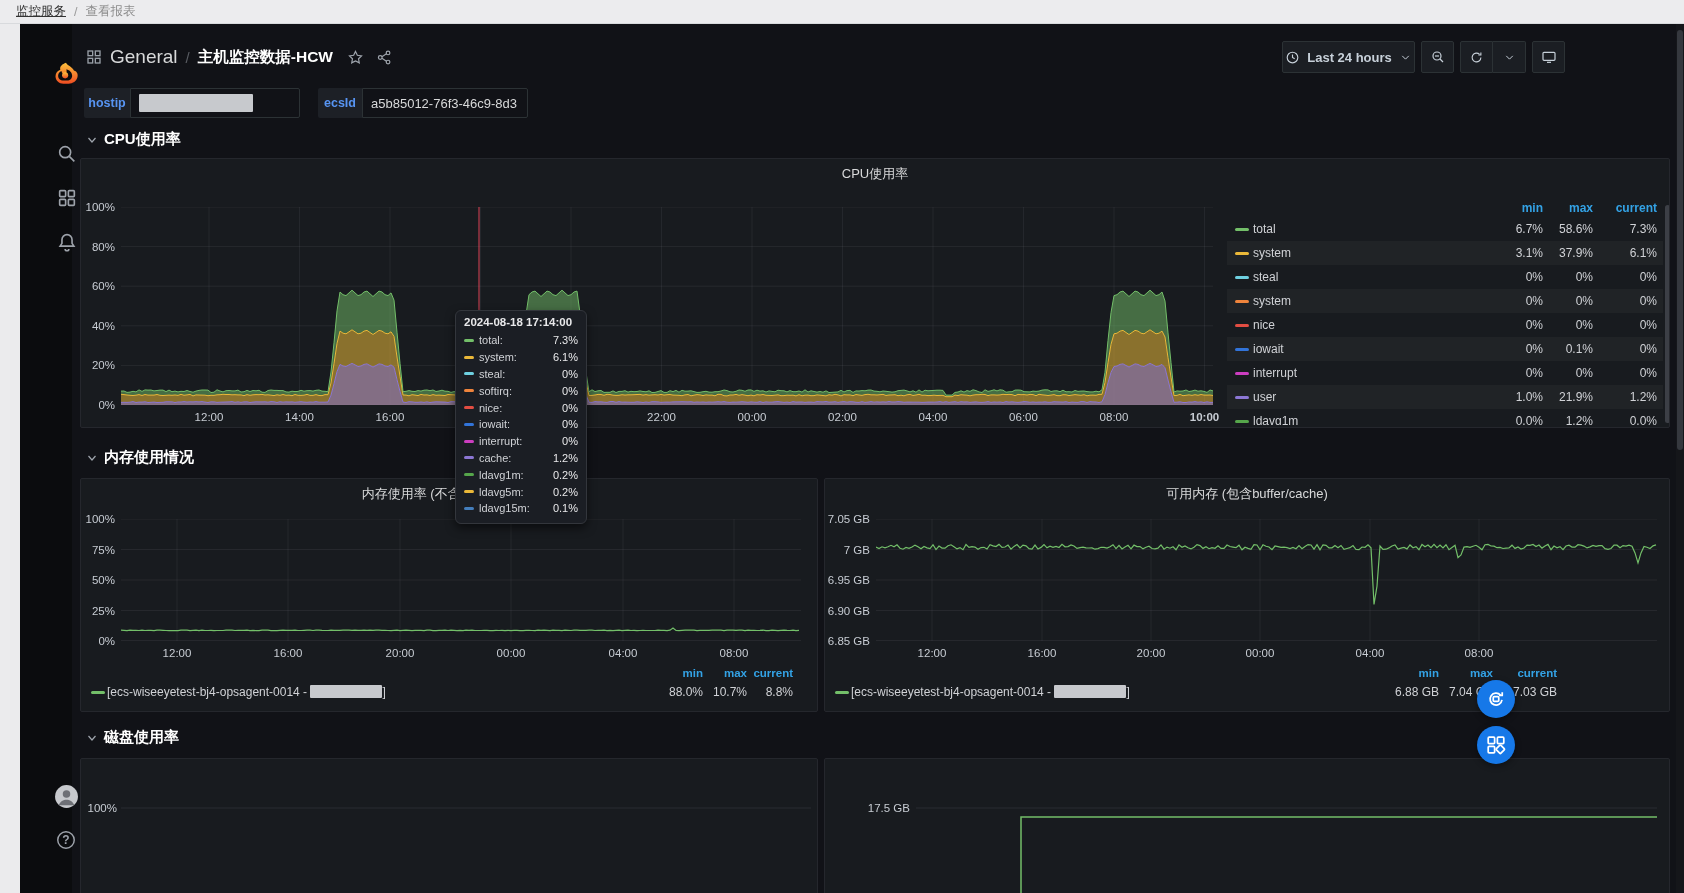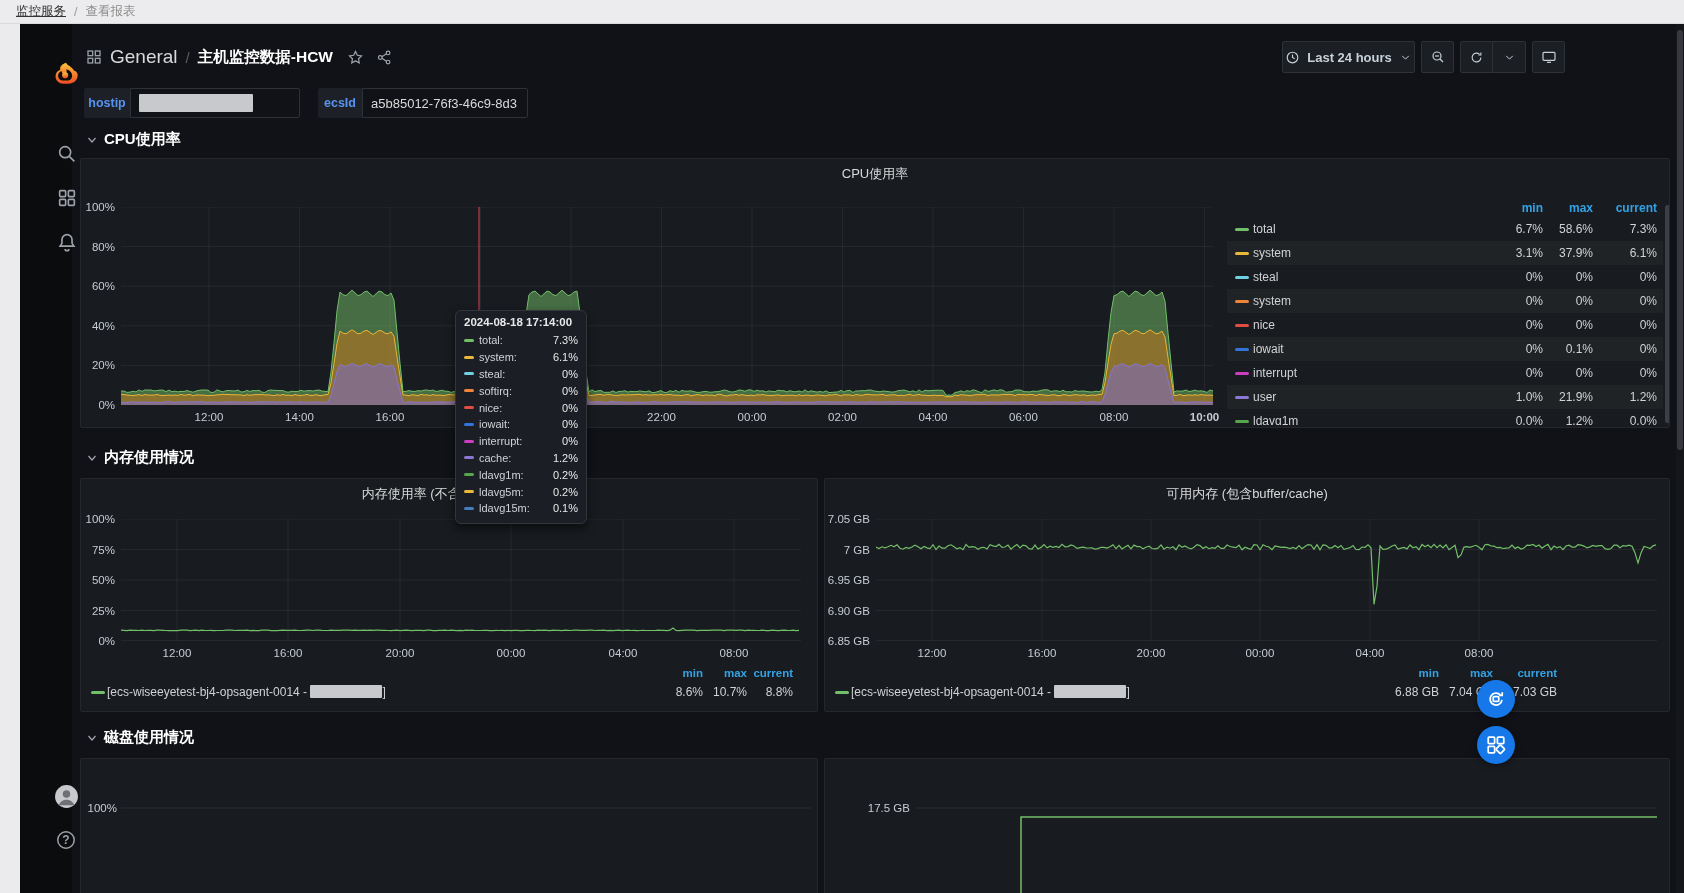--- a/index.html
+++ b/index.html
@@ -364,21 +364,21 @@
         <div class="mlg-hdr" style="grid-template-columns: 14px 1fr 60px 44px 46px; padding-right: 4px;">
           <span></span>
           <span></span>
           <span class="lg-num">min</span>
           <span class="lg-num">max</span>
           <span class="lg-num">current</span>
         </div>
         <div class="mlg-row" style="grid-template-columns: 14px 1fr 60px 44px 46px; padding-right: 4px;">
           <span class="dash" style="background: rgb(115, 191, 105);"></span>
           <span class="lg-name" style="white-space: nowrap; overflow: hidden;"><span>[ecs-wiseeyetest-bj4-opsagent-0014 - </span><span class="redact" style="display: inline-block; width: 72px; height: 13px; vertical-align: -2px;"></span><span>]</span></span>
-          <span class="lg-num">8.6%</span>
+          <span class="lg-num">88.0%</span>
           <span class="lg-num">10.7%</span>
           <span class="lg-num">8.8%</span>
         </div>
       </div>
   <span class="tick y" style="left: 34px; top: 40px;">100%</span>
       <span class="tick y" style="left: 34px; top: 70.5px;">75%</span>
       <span class="tick y" style="left: 34px; top: 101px;">50%</span>
       <span class="tick y" style="left: 34px; top: 131.5px;">25%</span>
       <span class="tick y" style="left: 34px; top: 162px;">0%</span>
       <span class="tick x" style="left: 96px; top: 168px;">12:00</span>
@@ -432,21 +432,21 @@
       <span class="tick x" style="left: 326px; top: 168px;">20:00</span>
       <span class="tick x" style="left: 435px; top: 168px;">00:00</span>
       <span class="tick x" style="left: 545px; top: 168px;">04:00</span>
       <span class="tick x" style="left: 654px; top: 168px;">08:00</span>
     </div>
 
   <div class="abs sec-hdr" style="left:86px;top:728px;">
     <svg viewBox="0 0 24 24" fill="none" stroke-width="2.4" width="12" height="12">
         <path d="M5 8l7 8 7-8"></path>
       </svg>
-    <span>磁盘使用情况</span>
+    <span>磁盘使用率</span>
   </div>
 
   <div id="disk-usage-panel" class="panel" style="left:80px;top:758px;width:738px;height:240px;">
     <span class="tick y" style="left:36px;top:49px;">100%</span>
     <svg class="abs" style="left:40px;top:42px;" width="690" height="150">
       <line x1="0" y1="7" x2="690" y2="7" stroke="rgba(204,204,220,0.10)" stroke-width="1"></line>
     </svg>
   </div>
 
   <div id="disk-used-panel" class="panel" style="left:824px;top:758px;width:846px;height:240px;">

